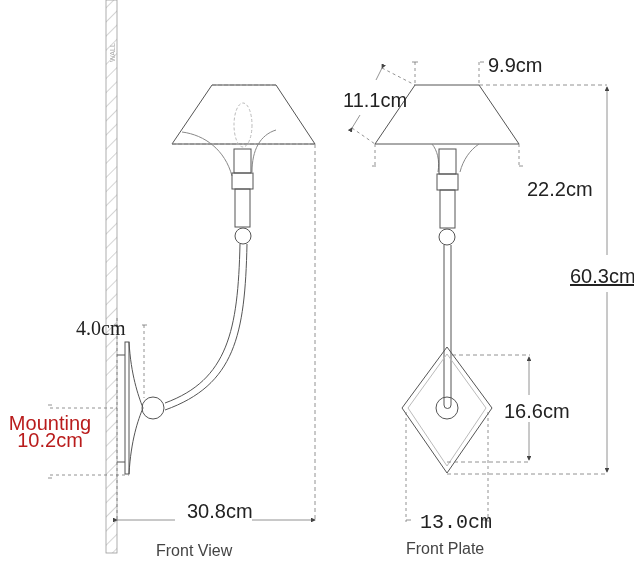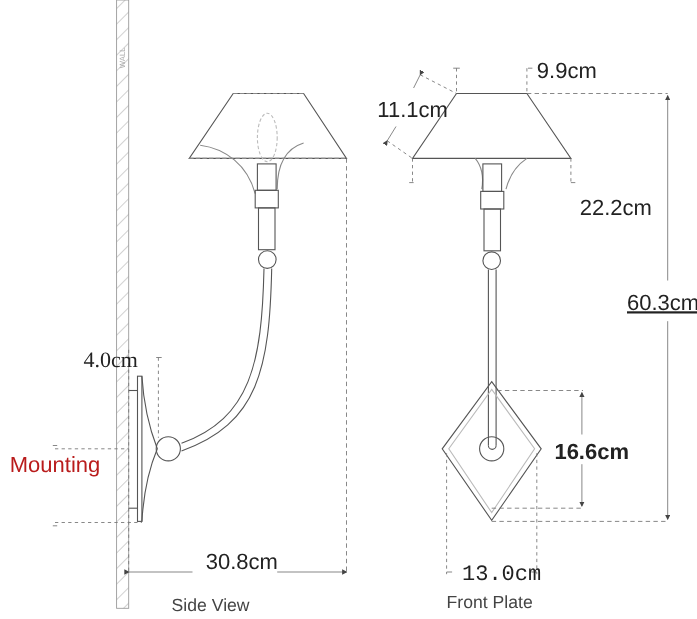--- a/index.html
+++ b/index.html
@@ -119,23 +119,24 @@
     <line x1="483" y1="520" x2="488" y2="520"></line>
   </g>
 </svg>
 
 <span class="wall-lbl" style="left:109px; top:62px;">WALL</span>
 
 <span class="lbl" style="left:488px; top:55px;">9.9cm</span>
 <span class="lbl" style="left:343px; top:90px;text-align:right;">11.1cm</span>
 <span class="lbl" style="left:527px; top:159px;margin-top:20px;">22.2cm</span>
 <span class="lbl" style="left:570px; top:266px;text-decoration:underline;">60.3cm</span>
-<span class="lbl" style="left:504px; top:401px;font-weight:bold;">16.6cm</span>
+<span class="lbl" style="left:504px; top:401px;">16.6cm</span>
 <span class="lbl" style="left:420px; top:513px;font-family:Liberation Mono, monospace;">13.0cm</span>
 <span class="lbl" style="left:187px; top:501px;">30.8cm</span>
 <span class="lbl" style="left:76px; top:318px;font-family:Liberation Serif, serif;">4.0cm</span>
 
 <div class="lbl mount-lbl" style="left:0px; top:415px; width:100px;">
   <div>Mounting</div>
+  <div>10.2cm</div>
 </div>
 
-<span class="view-title" style="left:156px; top:543px;">Side View</span>
+<span class="view-title" style="left:156px; top:543px;">Front View</span>
 <span class="view-title" style="left:406px; top:541px;">Front Plate</span>
 
 </body></html>

